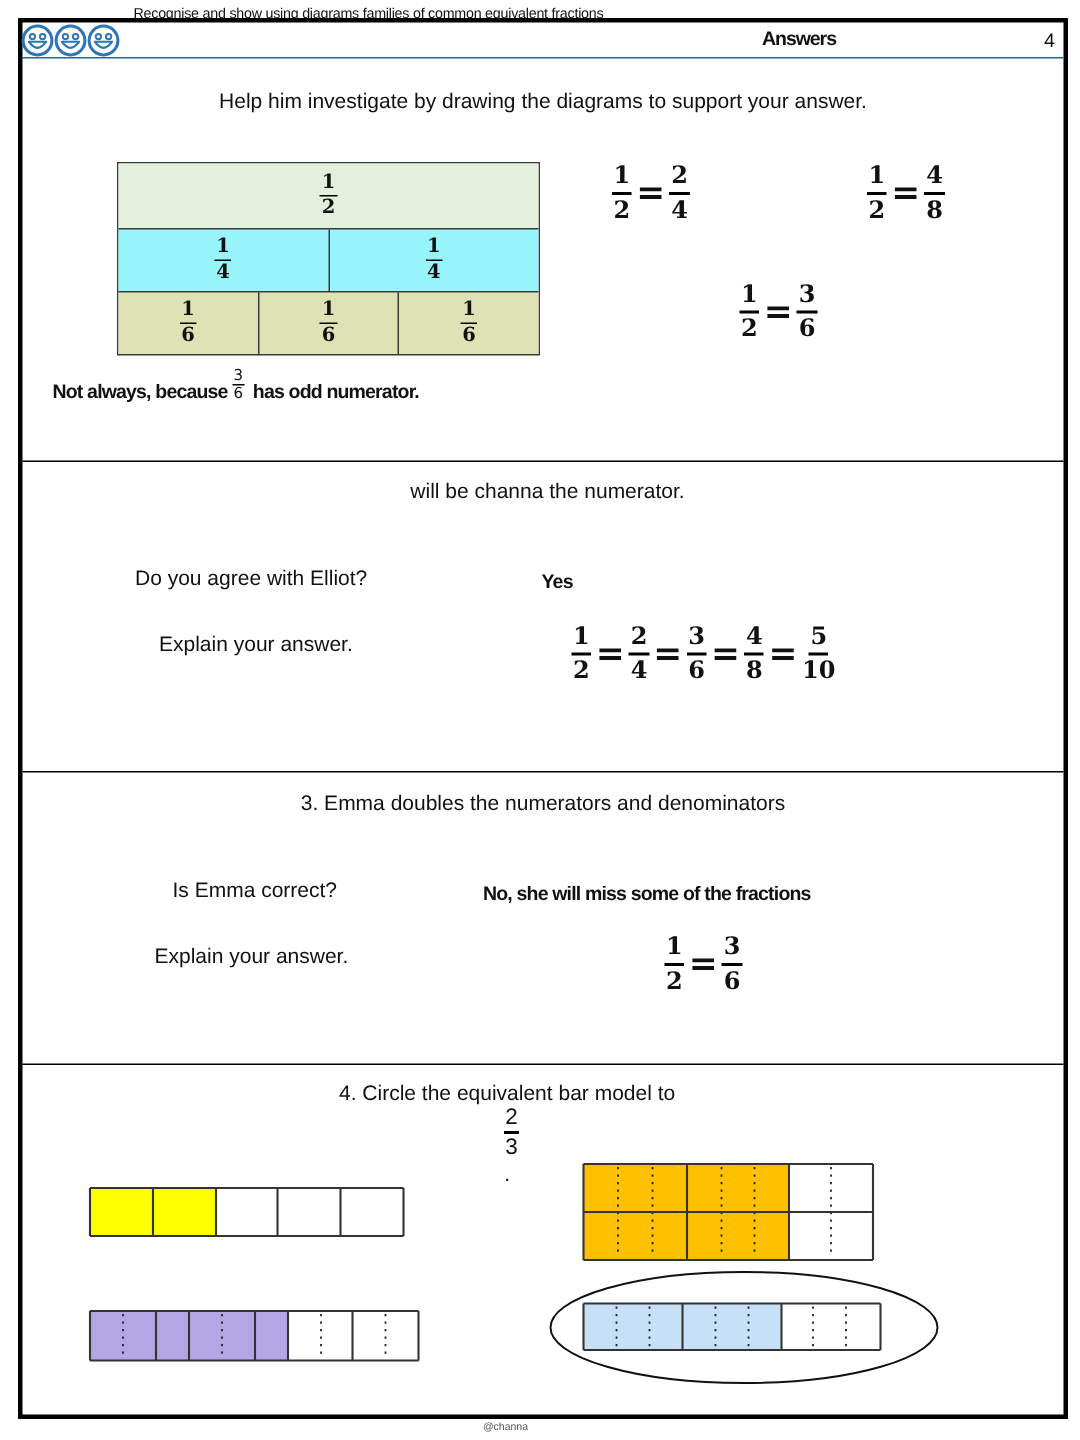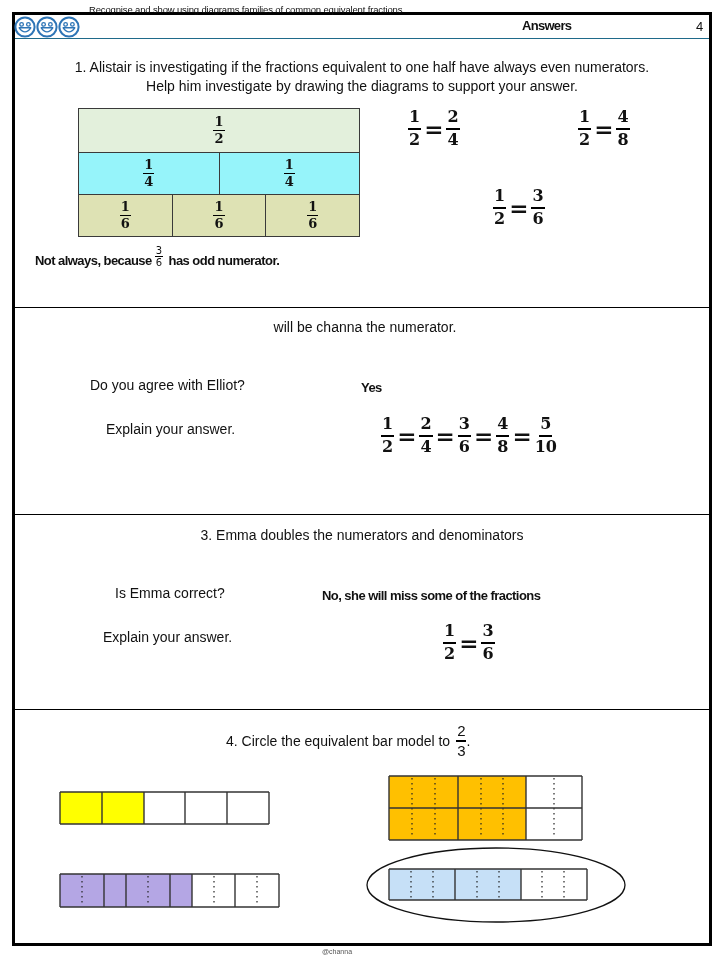--- a/index.html
+++ b/index.html
@@ -10,21 +10,21 @@
     }
     .abs { position:absolute; }
     .frame {
       position:absolute; left:12px; top:12px; width:694px; height:928px;
       border:3px solid #000; box-sizing:content-box;
     }
     .header-rule { position:absolute; left:15px; top:38px; width:694px; height:0; border-top:1px solid #1F6A8A; }
     .divider { position:absolute; left:15px; width:694px; height:0; border-top:1px solid #000; }
     .smiley { position:absolute; top:16px; width:22px; height:22px; }
     .hdr-title { left:89px; top:4px; font-size:9.5px; letter-spacing:-0.15px; white-space:nowrap; }
-    .hdr-answers { left:522px; top:18px; font-size:13px; font-weight:bold; letter-spacing:-0.7px;text-align:center; }
+    .hdr-answers { left:508px; top:18px; font-size:13px; font-weight:bold; letter-spacing:-0.7px;text-align:center; }
     .hdr-page { left:696px; top:19px; font-size:13px; }
 
     .q-text { position:absolute; left:15px; width:694px; text-align:center; font-size:14px; line-height:19px; }
     .q-text div { white-space:nowrap; }
     .label { position:absolute; font-size:14px; white-space:nowrap; }
     .bold-ans { position:absolute; font-size:13px; font-weight:bold; letter-spacing:-0.55px; white-space:nowrap; }
 
     
     .frac { display:inline-flex; flex-direction:column; align-items:center; vertical-align:middle; }
     .frac .num { border-bottom:2px solid #000; padding:0 1px; }
@@ -41,21 +41,21 @@
     .fcell { flex:1; display:flex; align-items:center; justify-content:center; border-left:1px solid #3a3a3a; }
     .fcell:first-child { border-left:none; }
     .fcell .frac { font-family:"DejaVu Serif", serif; font-weight:bold; font-size:13px; }
     .fcell .frac .num, .fcell .frac .den { line-height:16px; }
     .fcell .frac .num { border-bottom-width:1.5px; }
 
     .small-frac { font-family:"DejaVu Sans", sans-serif; font-weight:normal; font-size:10px; margin:0 6px 0 3px; }
     .small-frac .num, .small-frac .den { line-height:11px; }
     .small-frac .num { border-bottom:1px solid #000; }
 
-    .q4-title { position:absolute; left:226px; top:720px; display:flex; align-items:center; font-size:14px; height:42px; white-space:nowrap; }
+    .q4-title { position:absolute; left:226px; top:720px; display:flex; align-items:center; font-size:14px; height:42px; white-space:nowrap;flex-direction:column; }
     .q4-title .frac { font-size:15px; margin-left:6px; }
     .q4-title .frac .num, .q4-title .frac .den { line-height:18px; }
     .q4-title .frac .num { border-bottom-width:2px; }
 
     .footer { position:absolute; left:0; top:948px; width:674px; text-align:center; font-size:7px; color:#555; }
     #bar-svg { position:absolute; left:0; top:0; width:720px; height:960px; }
   </style>
 </head>
 <body>
 
@@ -78,21 +78,20 @@
   <circle cx="11" cy="11" r="9.6" fill="#fff" stroke="#2E75B6" stroke-width="2"></circle>
   <circle cx="7.6" cy="8.4" r="1.8" fill="#fff" stroke="#2E75B6" stroke-width="1.3"></circle>
   <circle cx="14.4" cy="8.4" r="1.8" fill="#fff" stroke="#2E75B6" stroke-width="1.3"></circle>
   <path d="M5.2 11.8 Q11 20 16.8 11.8 Z" fill="#fff" stroke="#2E75B6" stroke-width="1.4" stroke-linejoin="round"></path>
 </svg>
 <div class="abs hdr-title">Recognise and show using diagrams families of common equivalent fractions</div>
 <div class="abs hdr-answers">Answers</div>
 <div class="abs hdr-page">4</div>
 
 <div class="q-text" style="top:58px">
-  <div>1.  Alistair is investigating if the fractions equivalent to one half have always even numerators.</div>
   <div>Help him investigate by drawing the diagrams to support your answer.</div>
 </div>
 
 <div class="fdiag">
   <div class="frow" style="background:#E3F0DC">
     <div class="fcell">
       <span class="frac">
         <span class="num">1</span>
         <span class="den">2</span>
       </span>

